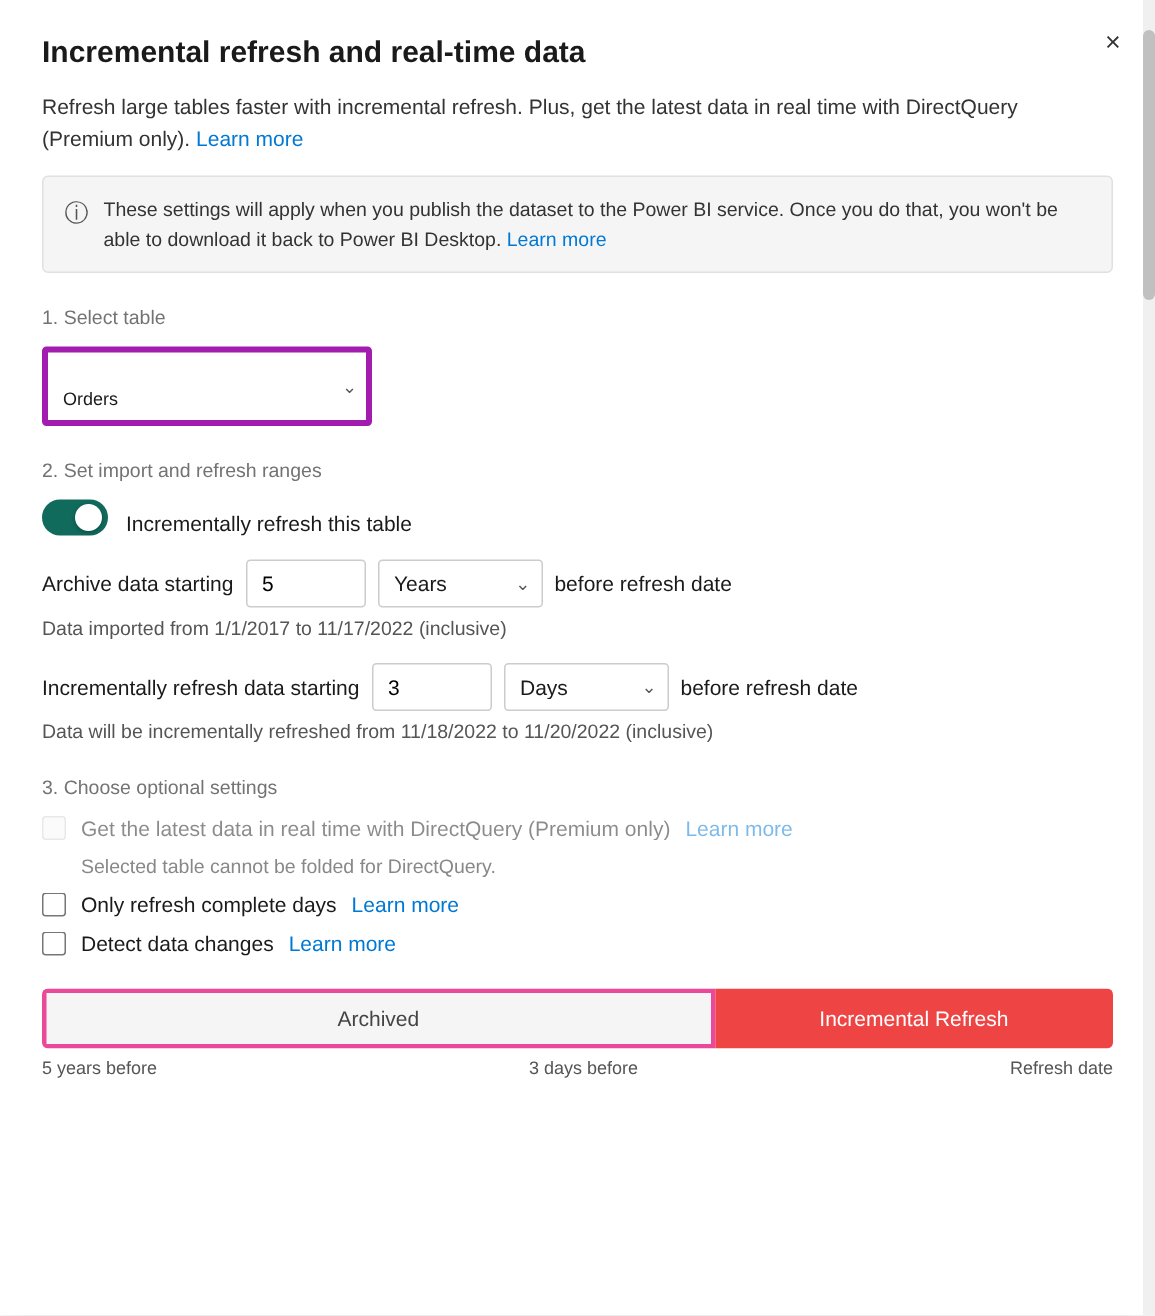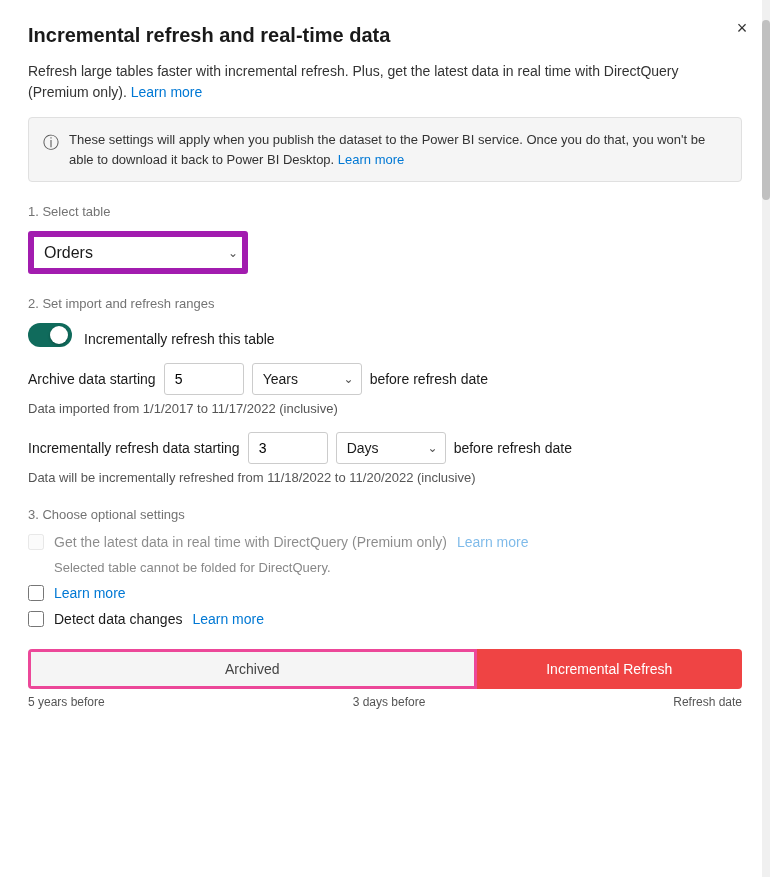--- a/index.html
+++ b/index.html
@@ -80,25 +80,25 @@
     }
     .section { margin-bottom: 22px; }
     
     .select-wrap {
       position: relative;
       display: inline-block;
       width: 220px;
     }
     .select-wrap select {
       width: 100%;
-      padding: 7px 32px 7px 10px;
-      border: 6px solid #a21caf;
+      padding: 24px 32px 7px 10px;
+      border: 4px solid #a21caf;
       border-radius: 3px;
       background: #fff;
-      font-size: 16px;
+      font-size: 12px;
       appearance: none;
       cursor: pointer;
       color: #1a1a1a;
     }
     .select-wrap .chevron {
       position: absolute;
       right: 10px;
       top: 50%;
       transform: translateY(-50%);
       pointer-events: none;
@@ -348,20 +348,21 @@
 
     <div class="checkbox-row disabled">
       <input type="checkbox" disabled="" style="">
       <span class="checkbox-text">Get the latest data in real time with DirectQuery (Premium only)</span>
       <a class="link">Learn more</a>
     </div>
     <div class="disabled-note">Selected table cannot be folded for DirectQuery.</div>
 
     <div class="checkbox-row">
       <input type="checkbox" style="">
+      <span class="checkbox-text">Only refresh complete days</span>
       <a class="link">Learn more</a>
     </div>
 
     <div class="checkbox-row">
       <input type="checkbox" style="">
       <span class="checkbox-text">Detect data changes</span>
       <a class="link">Learn more</a>
     </div>
   </div>
 

